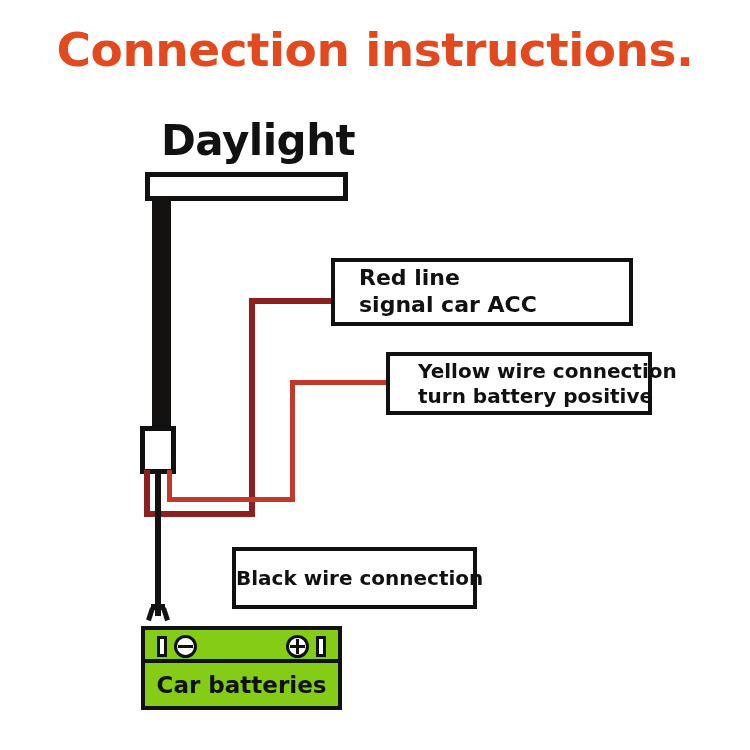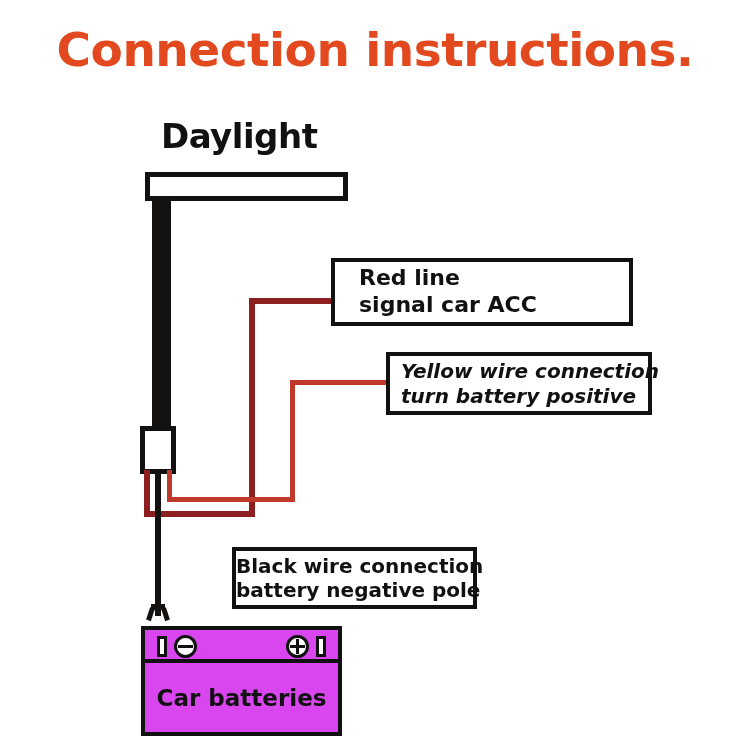--- a/index.html
+++ b/index.html
@@ -35,21 +35,21 @@
     white-space: nowrap;
   }
 
   
   #daylight-label {
     position: absolute;
     left: 161px;
     top: 108px;
     font-family: "DejaVu Sans", sans-serif;
     font-weight: bold;
-    font-size: 34px;
+    font-size: 42px;
     letter-spacing: -0.5px;
     color: #111111;
     white-space: nowrap;
   }
 
   
   #lamp-bar {
     position: absolute;
     left: 145px;
     top: 164px;
@@ -203,40 +203,39 @@
     height: 68px;
     font-size: 22px;
     padding-left: 24px;
   }
   #callout-turn {
     left: 386px;
     top: 344px;
     width: 266px;
     height: 63px;
     font-size: 20px;
-    padding-left: 11px;
-    font-style: italic;
+    padding-left: 28px;
   }
   #callout-black {
     left: 232px;
     top: 539px;
     width: 245px;
     height: 62px;
     font-size: 20px;
   }
 
   
   #battery {
     position: absolute;
     left: 141px;
     top: 618px;
     width: 201px;
-    height: 110px;
+    height: 84px;
     border: 4px solid #111111;
-    background: #d946ef;
+    background: #84cc16;
     box-sizing: border-box;
   }
   #battery-top {
     position: absolute;
     left: 0;
     top: 0;
     right: 0;
     height: 33px;
     border-bottom: 4px solid #111111;
     box-sizing: border-box;
@@ -336,21 +335,20 @@
     <div class="line">signal car ACC</div>
   </div>
 
   <div class="callout" id="callout-turn">
     <div class="line">Yellow wire connection</div>
     <div class="line">turn battery positive</div>
   </div>
 
   <div class="callout" id="callout-black">
     <div class="line">Black wire connection</div>
-    <div class="line">battery negative pole</div>
   </div>
 
   <div id="battery">
     <div id="battery-top">
       <div class="terminal-post" id="terminal-post-neg"></div>
       <div class="terminal-symbol" id="terminal-symbol-neg">
         <span class="sym-bar-h"></span>
       </div>
       <div class="terminal-symbol" id="terminal-symbol-pos">
         <span class="sym-bar-h"></span>

